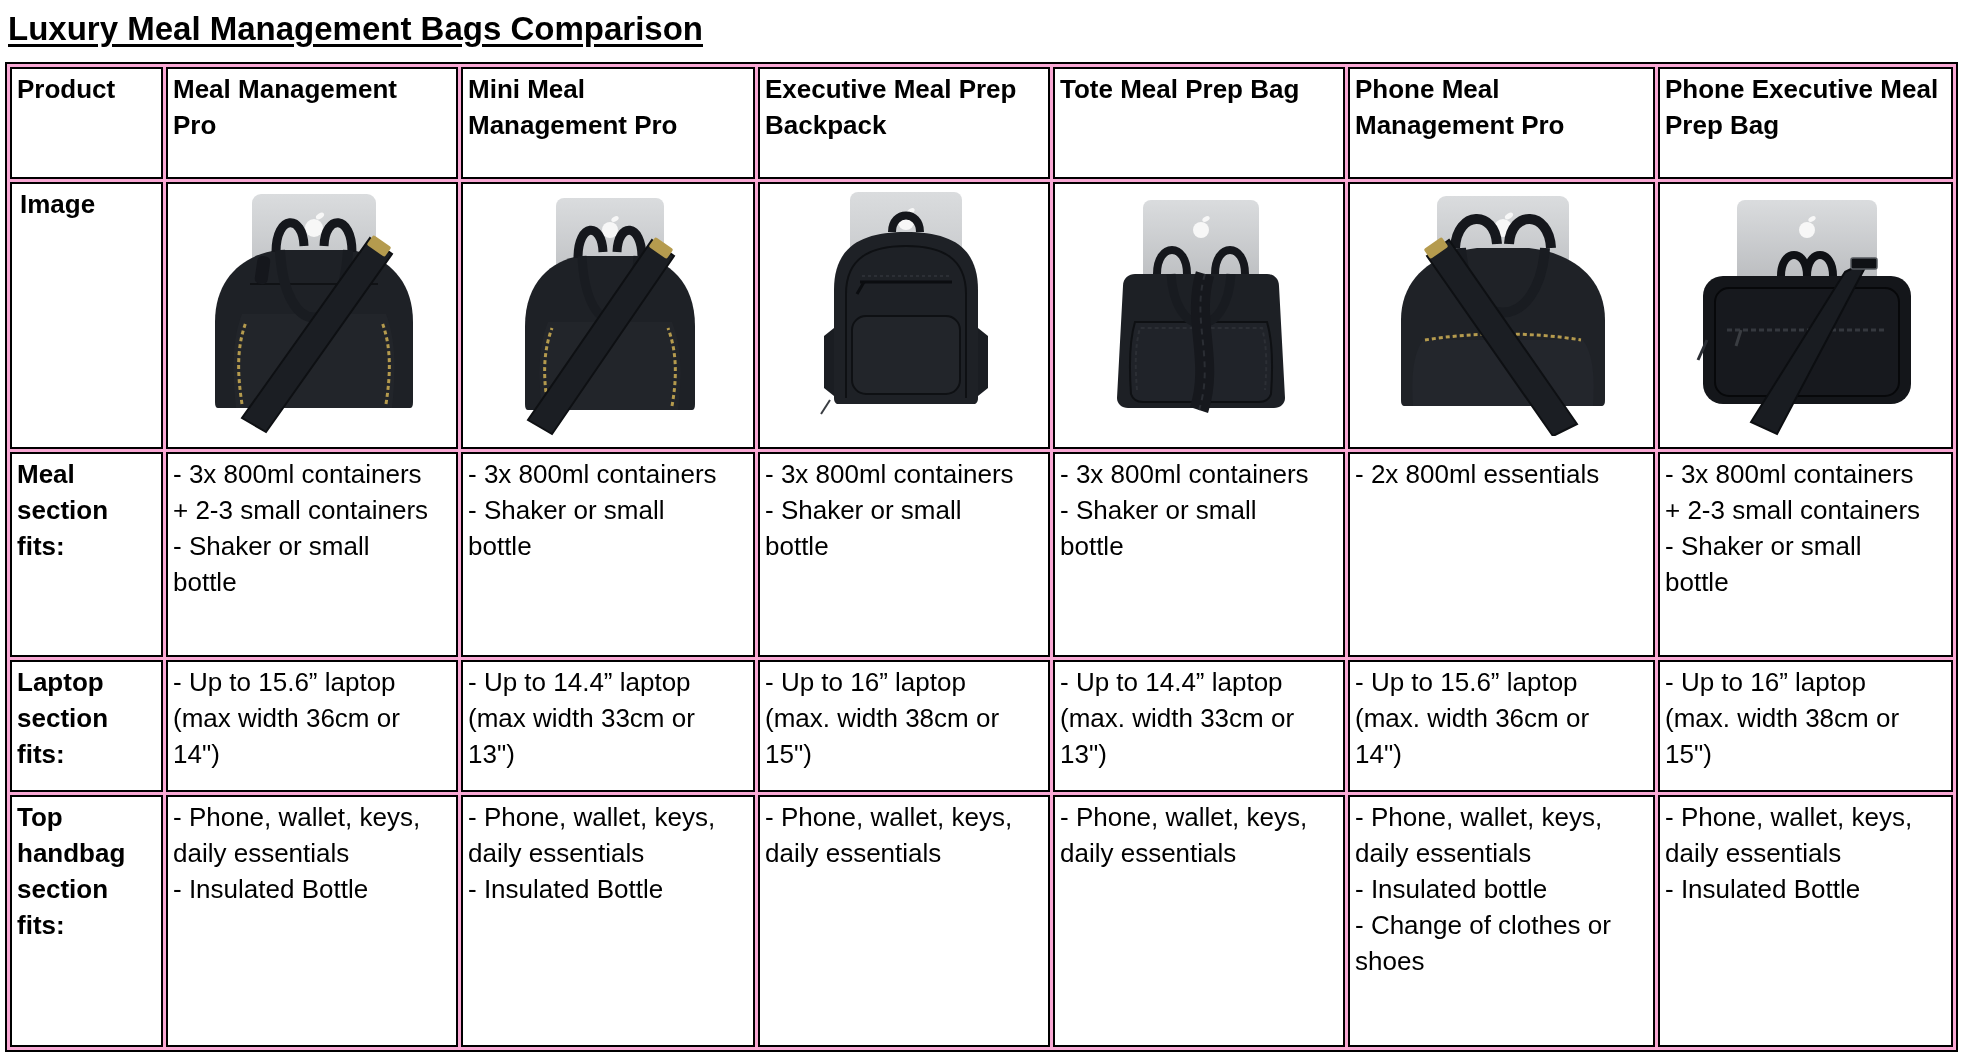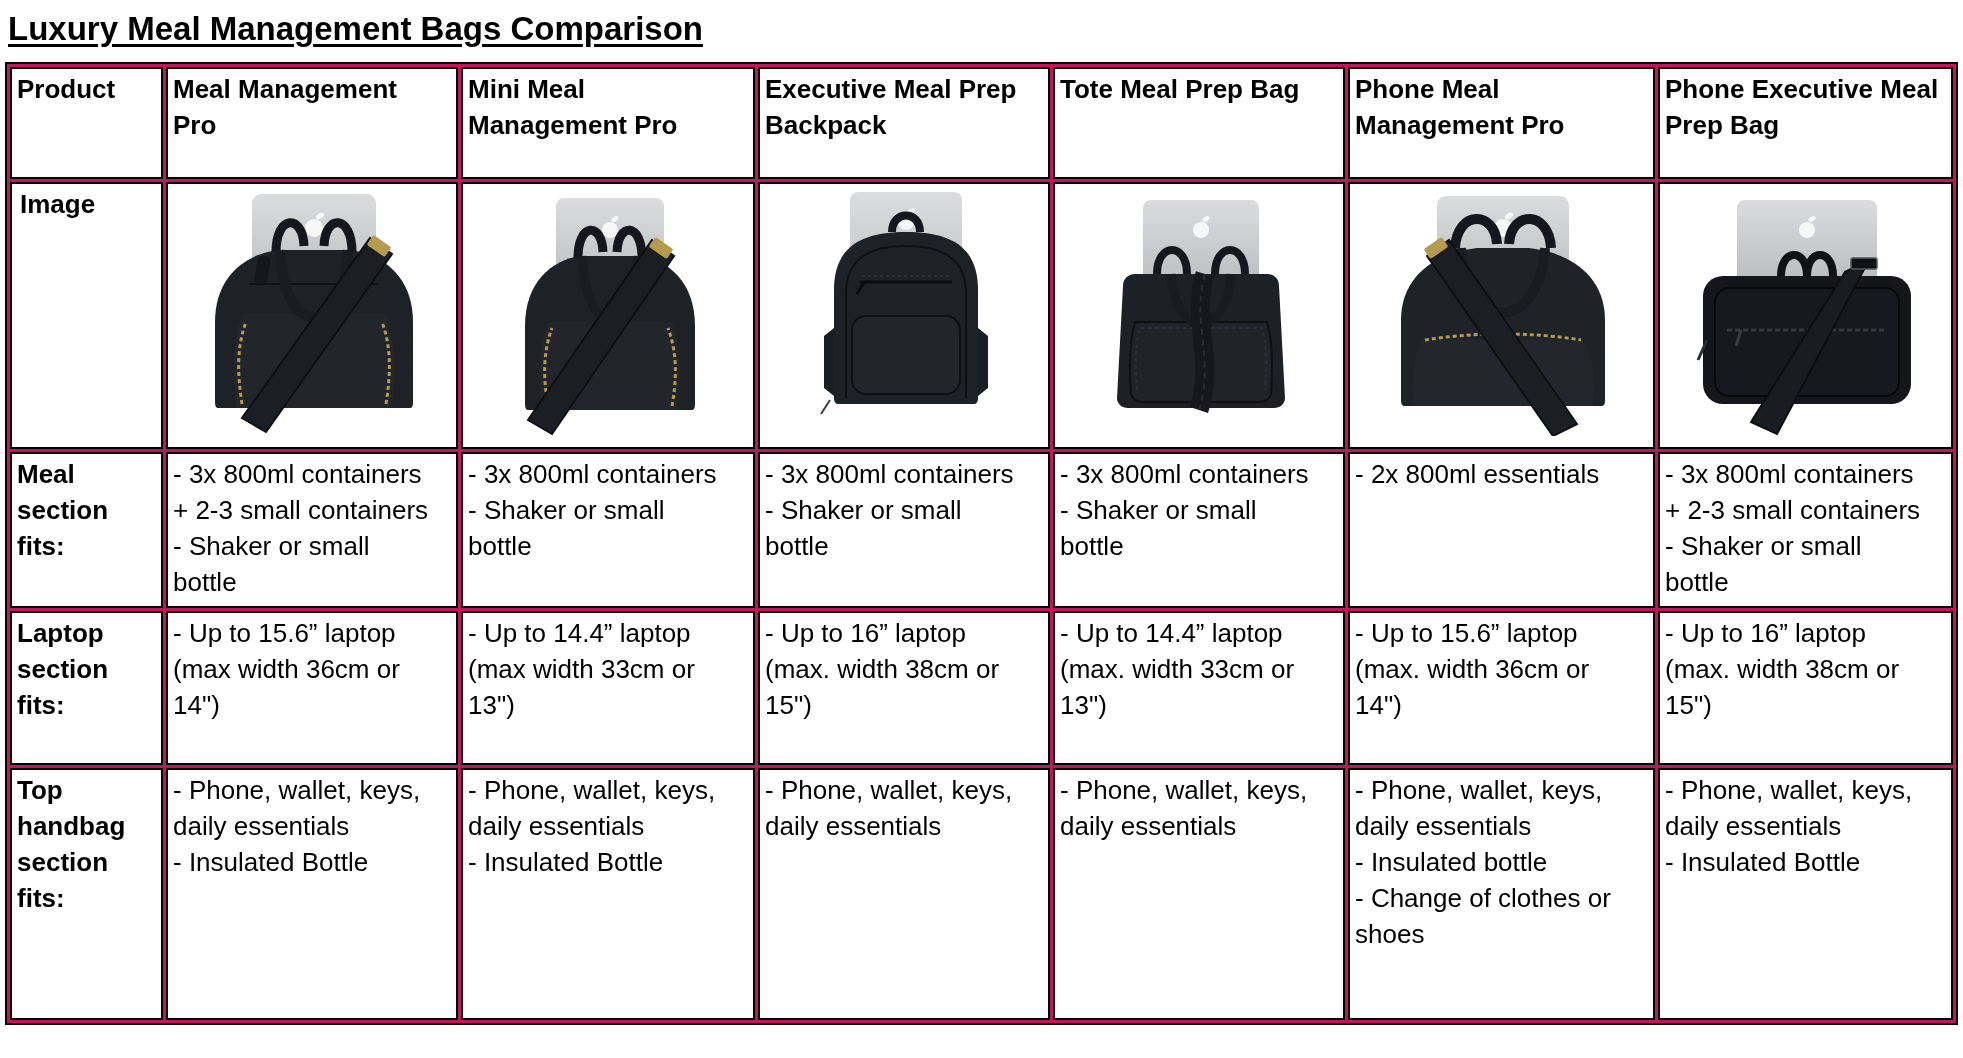--- a/index.html
+++ b/index.html
@@ -15,39 +15,39 @@
     font-weight: bold;
     margin: 4px 0 14px 3px;
     text-decoration: underline;
     text-decoration-thickness: 2.5px;
     text-underline-offset: 4px;
   }
   table.cmp {
     border-collapse: separate;
     border-spacing: 3px;
     border: 2px solid #000;
-    background:#be185d;
+    background:#f9a8d4;
     table-layout: fixed;
     width: 1953px;
   }
   td {
     border: 2px solid #000;
     vertical-align: top;
     padding: 2px 5px;
     font-size: 26px;
     line-height: 36px;
     overflow: hidden;
     background:#fff;
   }
   td.lbl  { font-weight: bold; }
   td.hdr  { font-weight: bold; }
   tr.r-head td    { height: 112px; }
   tr.r-image td   { height: 262px; padding-left: 8px; }
-  tr.r-meal td    { height: 156px; }
-  tr.r-laptop td  { height: 154px; }
+  tr.r-meal td    { height: 205px; }
+  tr.r-laptop td  { height: 132px; }
   tr.r-handbag td { height: 252px; }
   .ln { white-space: nowrap; }
   td.img-cell { text-align: center; padding-top: 4px; }
   td.img-cell svg { display:inline-block; }
 </style>
 </head>
 <body>
 
 <div class="title">Luxury Meal Management Bags Comparison</div>
 

